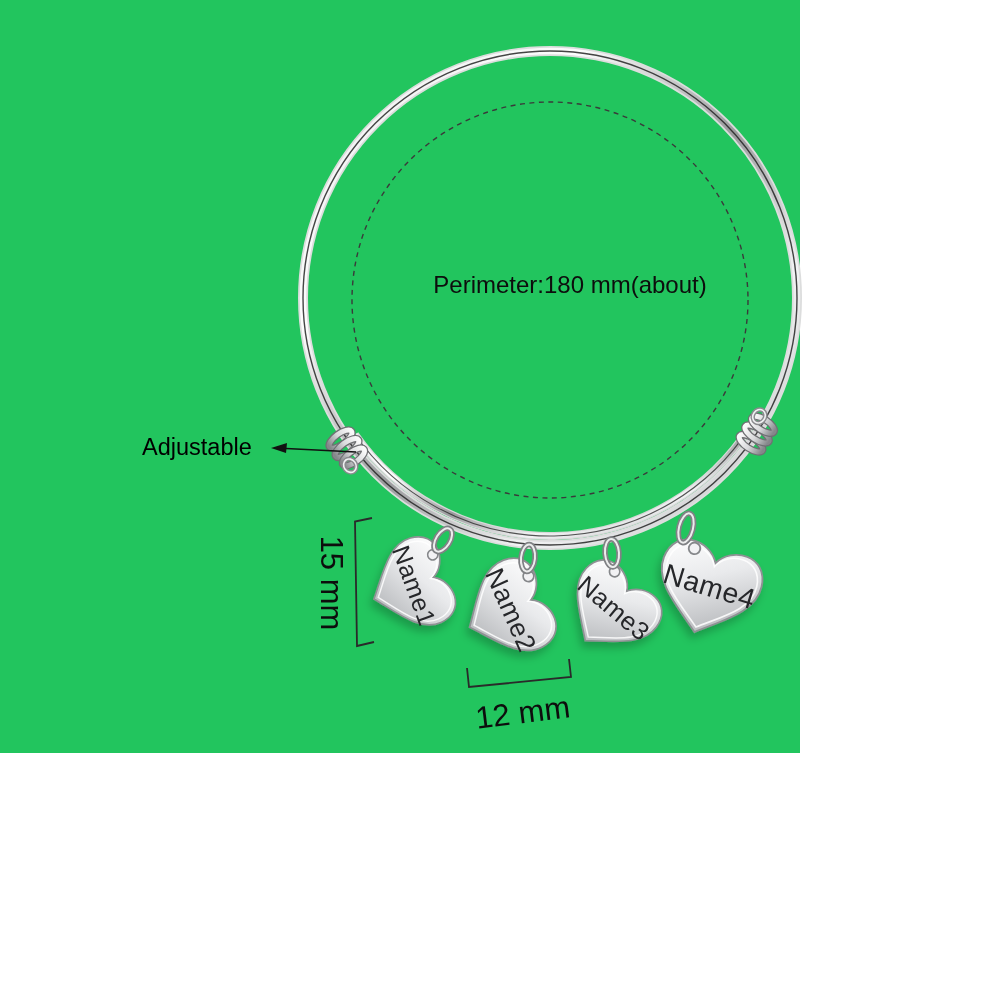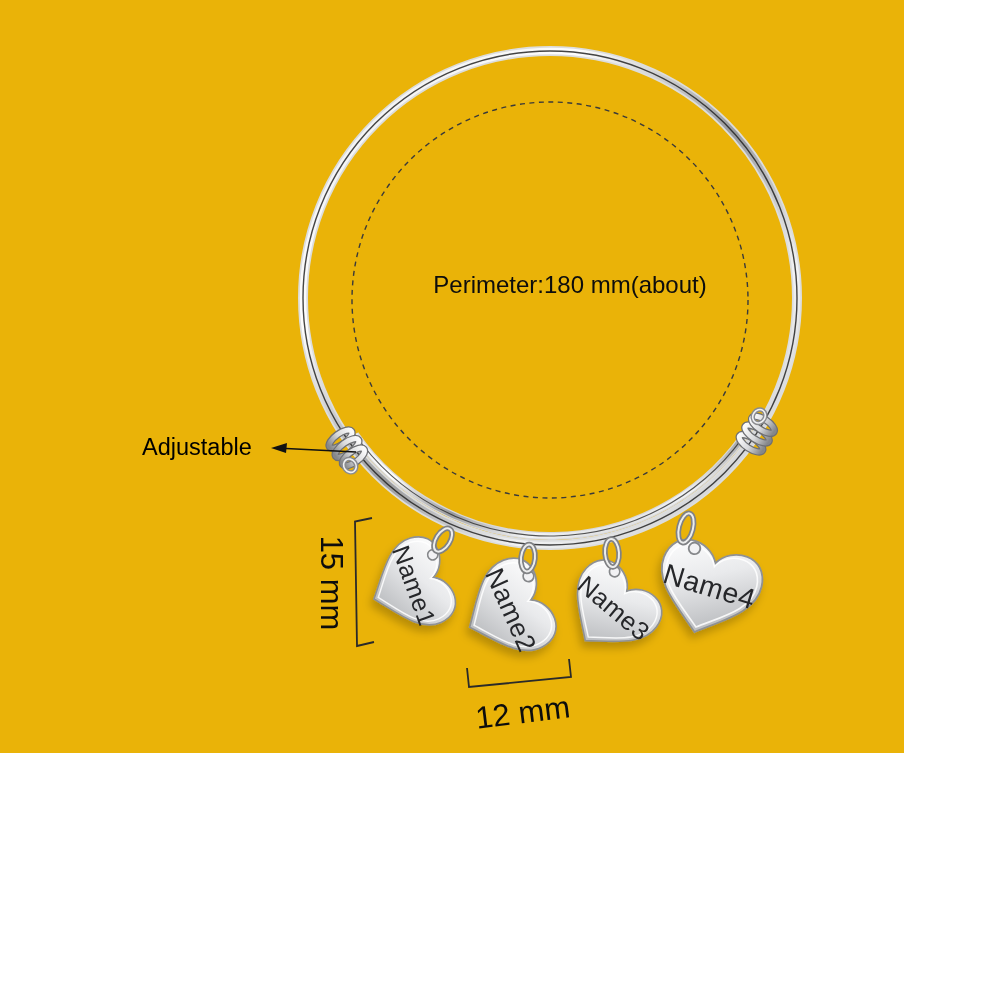--- a/index.html
+++ b/index.html
@@ -5,22 +5,22 @@
   html,body{margin:0;padding:0;}
   body{
     width:1000px;height:1000px;
     background:#ffffff;
     font-family:"Liberation Sans", sans-serif;
     position:relative;
     overflow:hidden;
   }
   .photo-area{
     position:absolute;top:0;left:0;
-    width:904px;height:753px;
-    background:#eab308;
+    width:800px;height:753px;
+    background:#22c55e;
     text-decoration:underline;
   }
   .photo-area svg{display:block;}
   .specs-section{
     position:absolute;top:753px;left:0;
     width:1000px;height:247px;
     background:#ffffff;
   }
 </style>
 </head>

